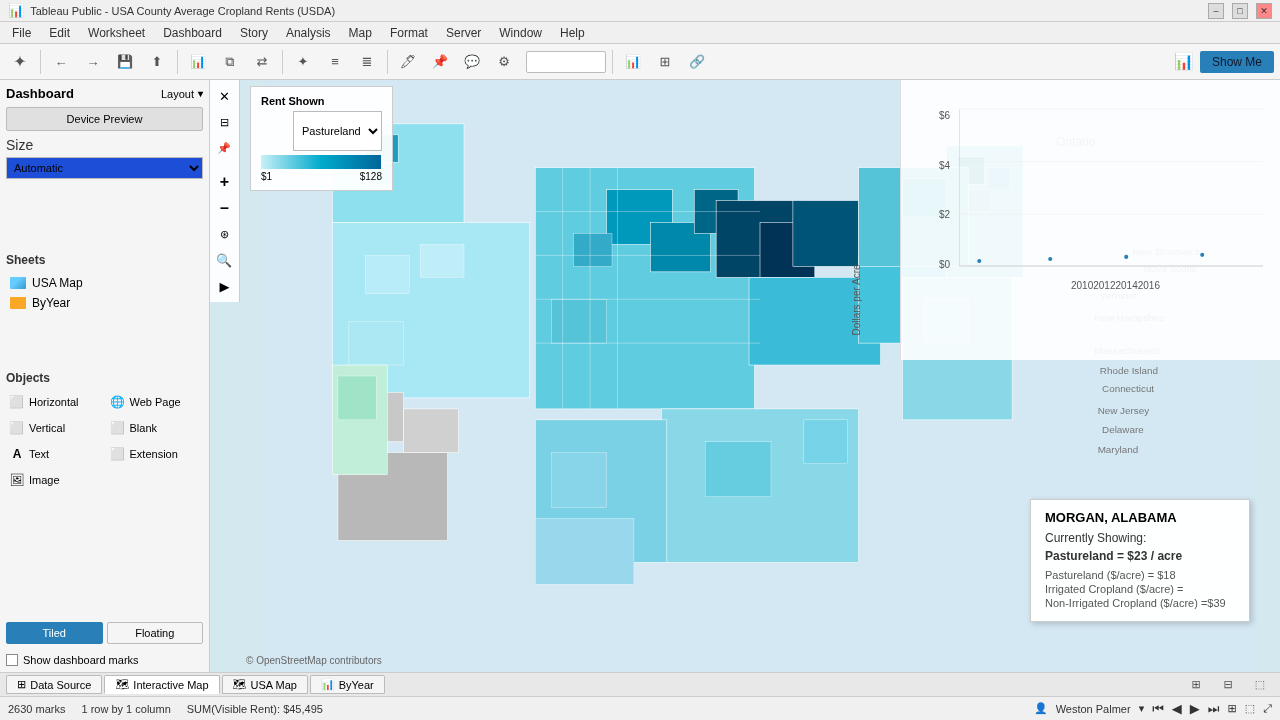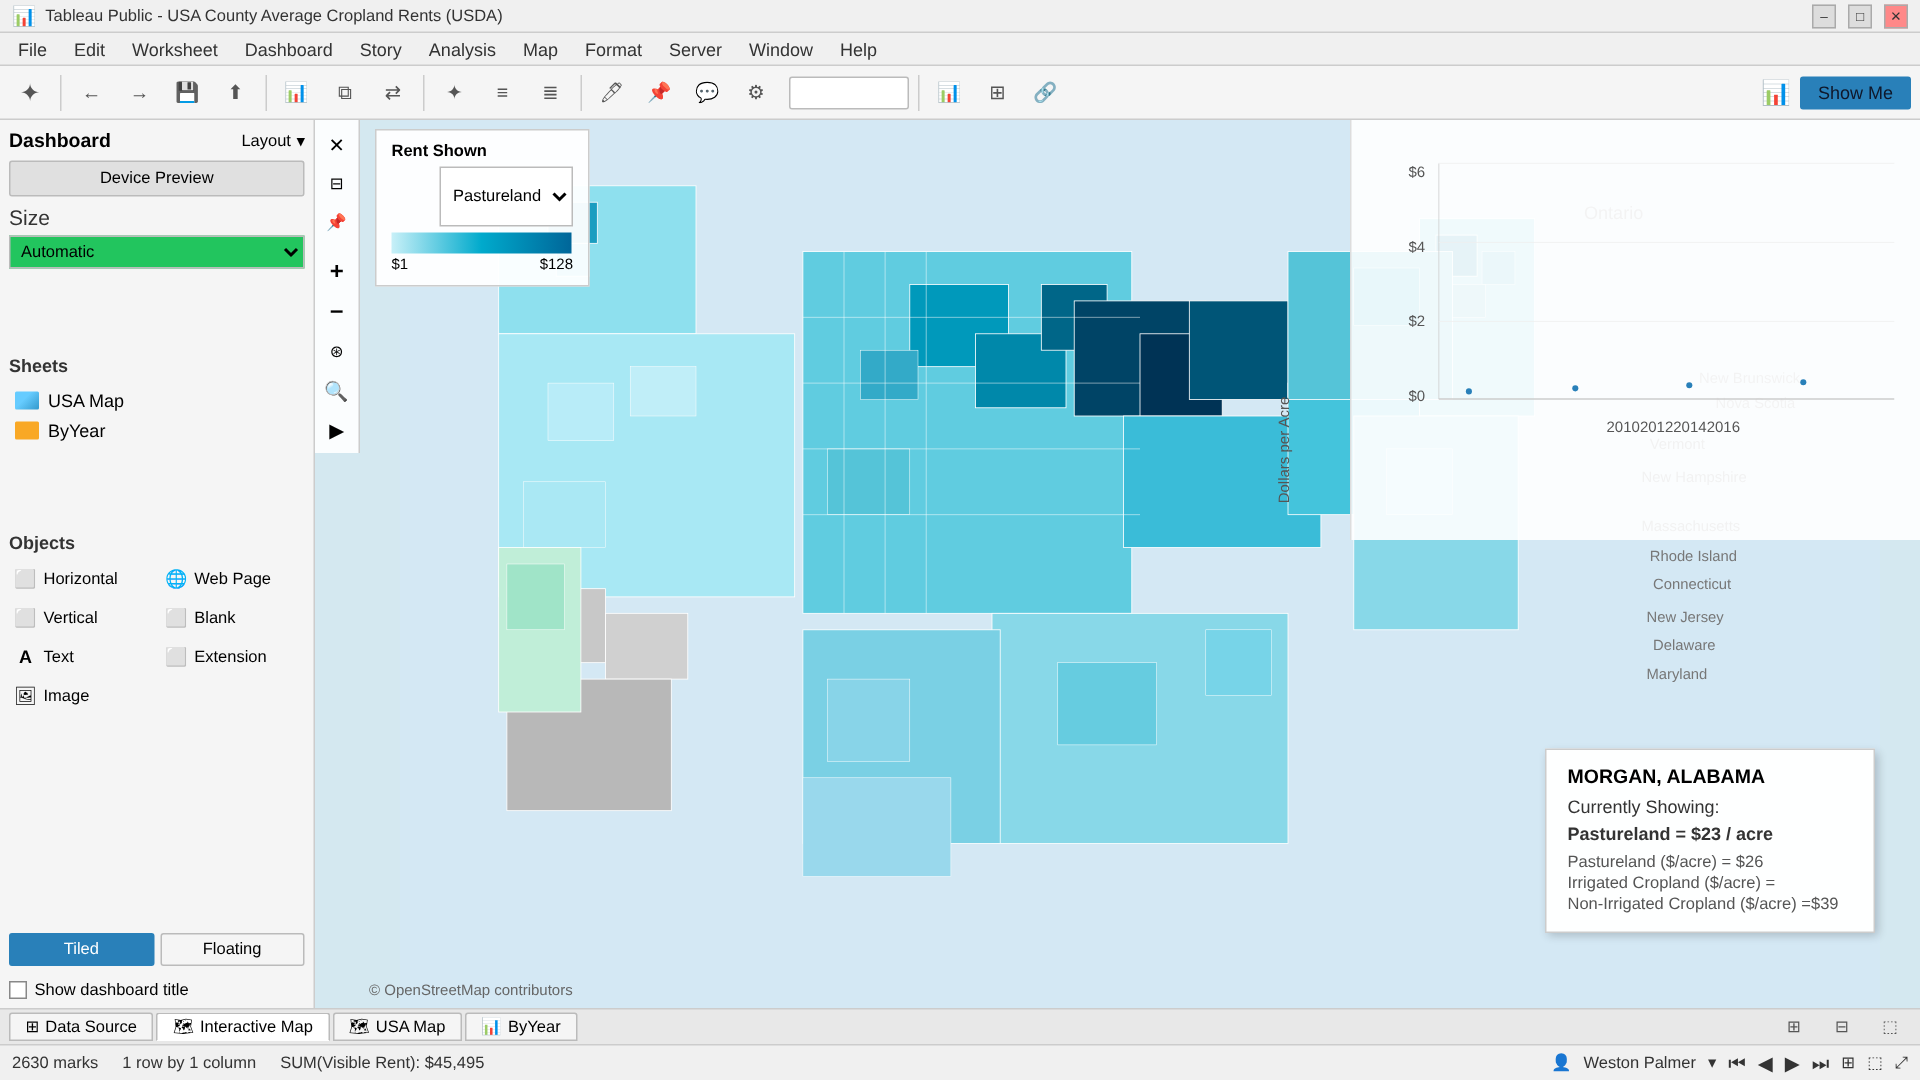--- a/index.html
+++ b/index.html
@@ -42,21 +42,21 @@
 
     
     .left-panel { width: 210px; background: #f5f5f5; border-right: 1px solid #ccc; display: flex; flex-direction: column; padding: 6px; }
     .panel-header { font-weight: bold; font-size: 13px; margin-bottom: 6px; display: flex; justify-content: space-between; align-items: center; }
     .layout-select { display: flex; align-items: center; gap: 4px; }
     .device-preview-btn {
       width: 100%; padding: 5px; background: #e0e0e0; border: 1px solid #bbb;
       border-radius: 2px; font-size: 11px; cursor: pointer; text-align: center; margin-bottom: 6px;
     }
     .size-label { font-size: 14px; color: #333; margin-bottom: 4px; }
-    .size-select { width: 100%; padding: 3px; border: 1px solid #bbb; background: #22c55e; font-size: 11px; margin-bottom: 10px; }
+    .size-select { width: 100%; padding: 3px; border: 1px solid #bbb; background: #1d4ed8; font-size: 11px; margin-bottom: 26px; }
     .section-title { font-weight: bold; font-size: 12px; margin-bottom: 6px; color: #333; margin-top: 48px; }
     .sheet-item { display: flex; align-items: center; gap: 6px; padding: 3px 4px; cursor: pointer; border-radius: 2px; font-size: 12px; }
     .sheet-icon { width: 16px; height: 12px; background: #e87; border-radius: 1px; display: inline-block; }
     .sheet-icon.map { background: linear-gradient(135deg, #6cf 40%, #39c 100%); }
 
     .objects-section { margin-top: 10px; }
     .objects-grid { display: grid; grid-template-columns: 1fr 1fr; gap: 4px; }
     .obj-item { display: flex; align-items: center; gap: 4px; padding: 3px; font-size: 11px; cursor: pointer; border-radius: 2px; }
     .obj-icon { width: 16px; height: 16px; display: flex; align-items: center; justify-content: center; font-size: 12px; }
 
@@ -252,21 +252,21 @@
       </div>
     </div>
 
     <div class="layout-options">
       <div class="tiled-floating">
         <div class="layout-btn active">Tiled</div>
         <div class="layout-btn">Floating</div>
       </div>
       <div class="show-title-row">
         <div class="checkbox"></div>
-        <span>Show dashboard title</span>
+        <span>Show dashboard marks</span>
       </div>
     </div>
   </div>
 
   <div class="map-container">
 
     <div class="map-toolbar">
       <div class="map-tool-btn" style="font-size:13px;">✕</div>
       <div class="map-tool-btn">⊟</div>
       <div class="map-tool-btn">📌</div>
@@ -404,21 +404,21 @@
 
     <div class="tooltip">
       <div class="tooltip-title">MORGAN, ALABAMA</div>
       <div class="tooltip-currently">
         <span>Currently Showing:</span>
       </div>
       <div class="tooltip-currently">
         <strong><span>Pastureland = $23 / acre</span></strong>
       </div>
       <div class="tooltip-details">
-        <div class="tooltip-detail">Pastureland ($/acre) = $26</div>
+        <div class="tooltip-detail">Pastureland ($/acre) = $18</div>
         <div class="tooltip-detail">Irrigated Cropland ($/acre) =</div>
         <div class="tooltip-detail">Non-Irrigated Cropland ($/acre) =$39</div>
       </div>
     </div>
 
     <div style="position:absolute; bottom:6px; left:36px; font-size:10px; color:#666;">© OpenStreetMap contributors</div>
   </div>
 </div>
 
 <div class="bottom-tabs">

